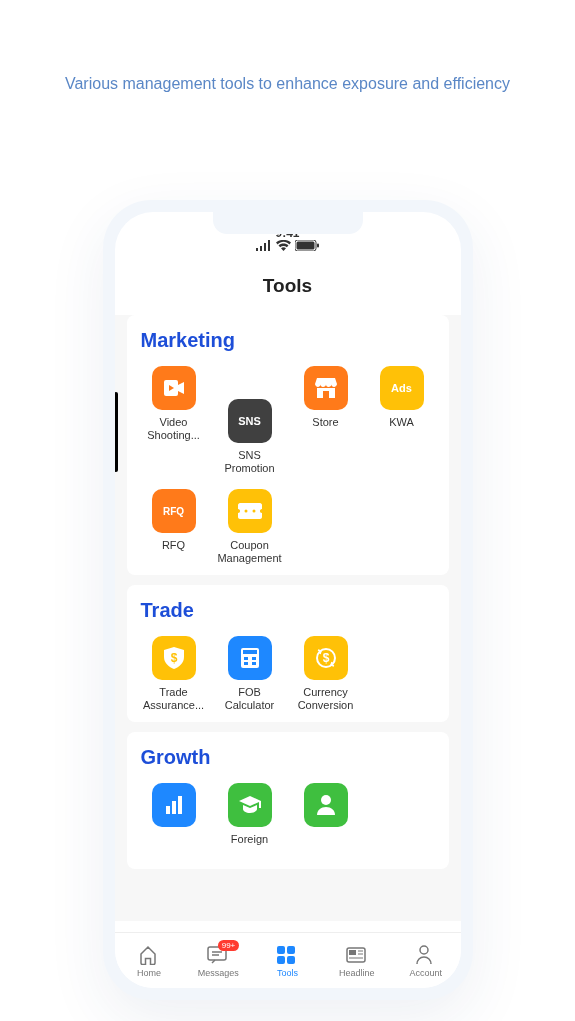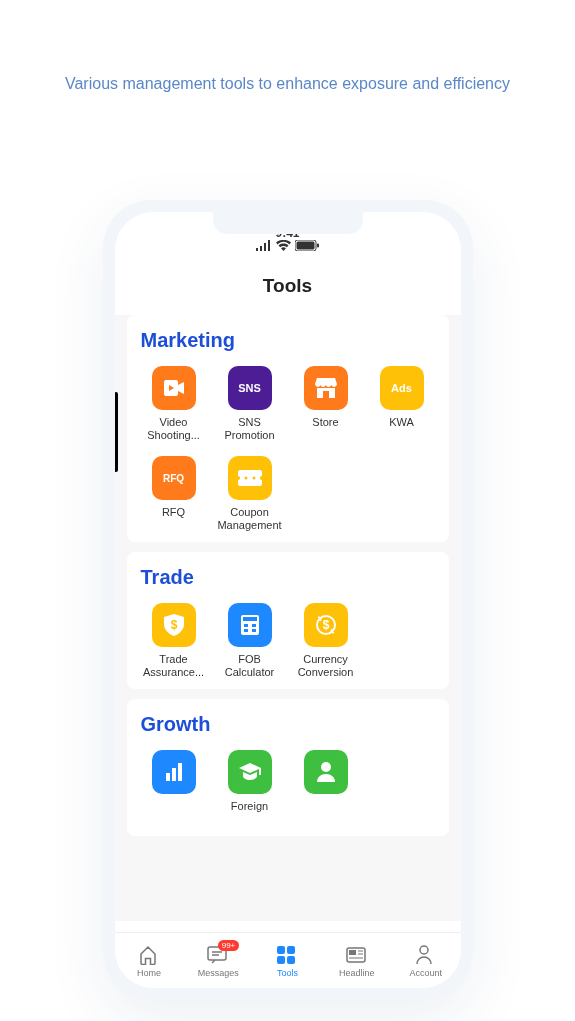--- a/index.html
+++ b/index.html
@@ -20,21 +20,21 @@
   .page-title { text-align: center; font-size: 19px; font-weight: 700; color: #222; padding: 24px 0 18px; }
 
   .content { padding: 0 12px; height: calc(100% - 54px - 60px - 56px); overflow: hidden; background: #f7f7f7; }
   .card { background: #fff; border-radius: 8px; margin-bottom: 10px; padding: 14px 10px 10px; }
   .card-title { font-size: 20px; font-weight: 700; color: #1d4ed8; margin-bottom: 14px; padding-left: 4px; }
 
   .grid { display: grid; grid-template-columns: repeat(4, 1fr); gap: 14px 2px; }
   .tool { display: flex; flex-direction: column; align-items: center; text-align: center; }
   .tool-icon { width: 44px; height: 44px; border-radius: 10px; display: flex; align-items: center; justify-content: center; color: #fff; font-weight: 700; font-size: 11px; margin-bottom: 6px; }
   .c-orange { background: #ff7a1a; }
-  .c-orange2 { background: #4c1d95; }
+  .c-orange2 { background: #404040; margin-top: 33px; }
   .c-yellow { background: #ffc107; }
   .c-blue { background: #1e88ff; }
   .c-green { background: #3fbf3f; }
   .tool-label { font-size: 11px; color: #333; line-height: 1.15; height: 26px; overflow: hidden; }
 
   .side-accent { position: absolute; left: -1px; top: 180px; width: 4px; height: 80px; background: #000; border-radius: 4px; z-index: 6; }
 
   .tabbar { position: absolute; bottom: 0; left: 0; right: 0; height: 56px; background: #fff; border-top: 1px solid #eee; display: flex; justify-content: space-around; align-items: center; }
   .tab { display: flex; flex-direction: column; align-items: center; gap: 2px; width: 20%; }
   .tab-label { font-size: 9px; color: #777; }

